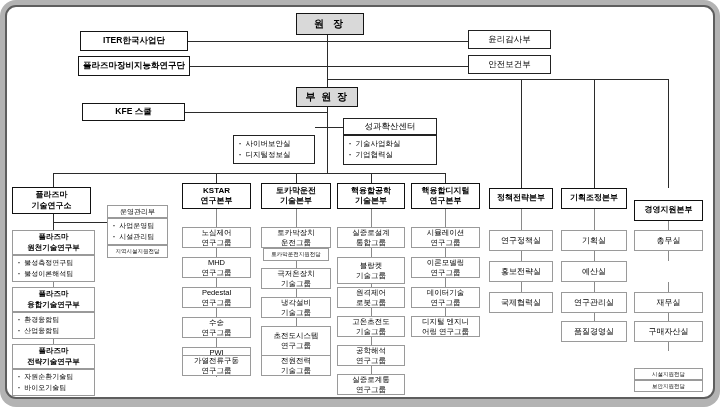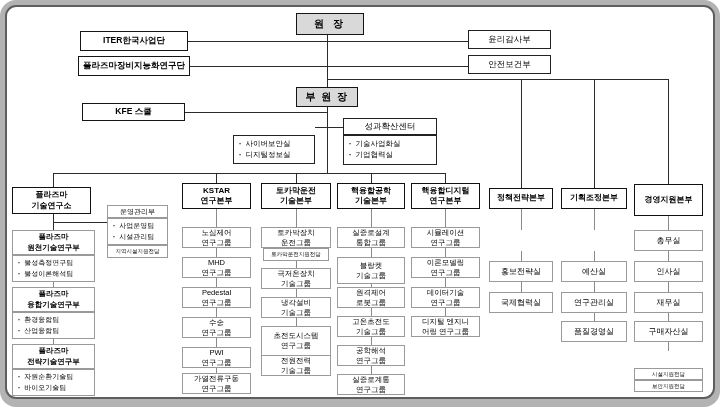--- a/index.html
+++ b/index.html
@@ -113,21 +113,21 @@
   <div class="box hd" style="left:182px;top:183px;width:69px;height:26px">KSTAR
 연구본부</div>
   <div class="box hd" style="left:261px;top:183px;width:70px;height:26px">토카막운전
 기술본부</div>
   <div class="box hd" style="left:337px;top:183px;width:68px;height:26px">핵융합공학
 기술본부</div>
   <div class="box hd" style="left:411px;top:183px;width:69px;height:26px">핵융합디지털
 연구본부</div>
   <div class="box hd" style="left:489px;top:188px;width:64px;height:21px">정책전략본부</div>
   <div class="box hd" style="left:561px;top:188px;width:66px;height:21px">기획조정본부</div>
-  <div class="box hd" style="left:634px;top:184px;width:69px;height:32px">경영지원본부</div>
+  <div class="box hd" style="left:634px;top:200px;width:69px;height:21px">경영지원본부</div>
 
   <div class="box g1" style="left:107px;top:205px;width:61px;height:13px;font-size:7px">운영관리부</div>
   <div class="box glist" style="left:107px;top:218px;width:61px;height:27px">
     <div class="it">사업운영팀</div>
     <div class="it">시설관리팀</div>
   </div>
   <div class="box note" style="left:107px;top:245px;width:61px;height:13px">지역시설지원전담</div>
 
   <div class="box gh" style="left:12px;top:230px;width:83px;height:25px">플라즈마
 원천기술연구부</div>
@@ -151,21 +151,21 @@
   <div class="box g2" style="left:182px;top:227px;width:69px;height:21px">노심제어
 연구그룹</div>
   <div class="box g2" style="left:182px;top:257px;width:69px;height:21px">MHD
 연구그룹</div>
   <div class="box g2" style="left:182px;top:287px;width:69px;height:21px">Pedestal
 연구그룹</div>
   <div class="box g2" style="left:182px;top:317px;width:69px;height:21px">수송
 연구그룹</div>
   <div class="box g2" style="left:182px;top:347px;width:69px;height:21px">PWI
 연구그룹</div>
-  <div class="box g2" style="left:182px;top:373px;width:69px;height:21px">가열전류구동
+  <div class="box g2" style="left:182px;top:355px;width:69px;height:21px">가열전류구동
 연구그룹</div>
 
   <div class="box g2" style="left:261px;top:227px;width:70px;height:21px">토카막장치
 운전그룹</div>
   <div class="box note" style="left:263px;top:248px;width:66px;height:13px">토카막운전지원전담</div>
   <div class="box g2" style="left:261px;top:268px;width:70px;height:21px">극저온장치
 기술그룹</div>
   <div class="box g2" style="left:261px;top:297px;width:70px;height:21px">냉각설비
 기술그룹</div>
   <div class="box g2" style="left:261px;top:326px;width:70px;height:30px">초전도시스템
@@ -188,26 +188,27 @@
 
   <div class="box g2" style="left:411px;top:227px;width:69px;height:21px">시뮬레이션
 연구그룹</div>
   <div class="box g2" style="left:411px;top:257px;width:69px;height:21px">이론모델링
 연구그룹</div>
   <div class="box g2" style="left:411px;top:287px;width:69px;height:21px">데이터기술
 연구그룹</div>
   <div class="box g2" style="left:411px;top:316px;width:69px;height:21px">디지털 엔지니
 어링 연구그룹</div>
 
+  <div class="box g1" style="left:489px;top:230px;width:64px;height:21px">연구정책실</div>
   <div class="box g1" style="left:489px;top:261px;width:64px;height:21px">홍보전략실</div>
   <div class="box g1" style="left:489px;top:292px;width:64px;height:21px">국제협력실</div>
 
+  <div class="box g1" style="left:561px;top:230px;width:66px;height:21px">기획실</div>
   <div class="box g1" style="left:561px;top:261px;width:66px;height:21px">예산실</div>
   <div class="box g1" style="left:561px;top:292px;width:66px;height:21px">연구관리실</div>
   <div class="box g1" style="left:561px;top:321px;width:66px;height:21px">품질경영실</div>
 
   <div class="box g1" style="left:634px;top:230px;width:69px;height:21px">총무실</div>
-  <div class="box g1" style="left:634px;top:261px;width:69px;height:21px">인사실</div>
   <div class="box g1" style="left:634px;top:292px;width:69px;height:21px">재무실</div>
   <div class="box g1" style="left:634px;top:321px;width:69px;height:21px">구매자산실</div>
   <div class="box note" style="left:634px;top:368px;width:69px;height:12px">시설지원전담</div>
   <div class="box note" style="left:634px;top:380px;width:69px;height:12px">보안지원전담</div>
 </div>
 
 </body></html>

